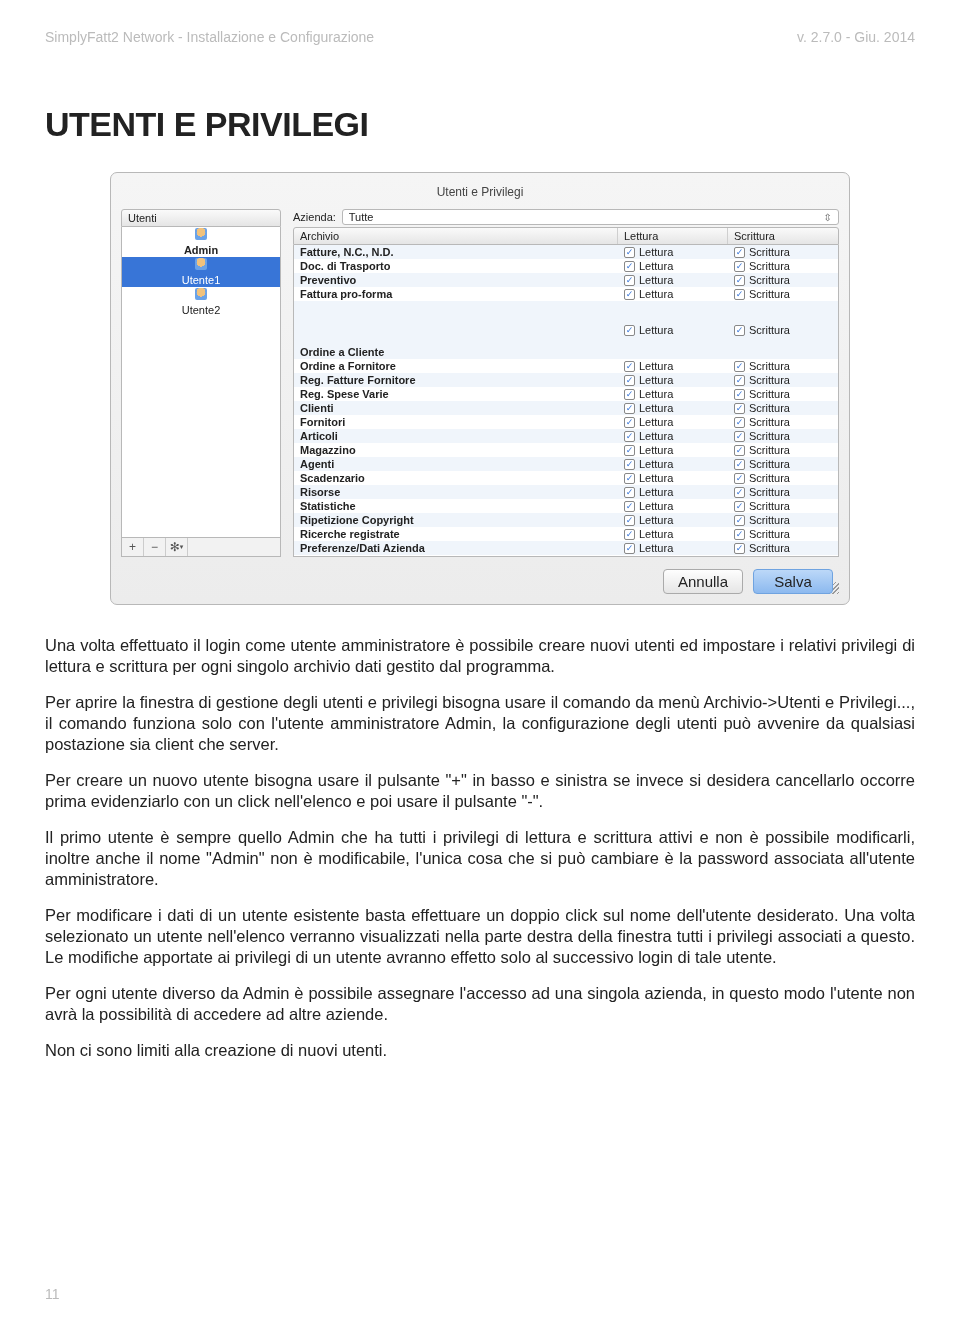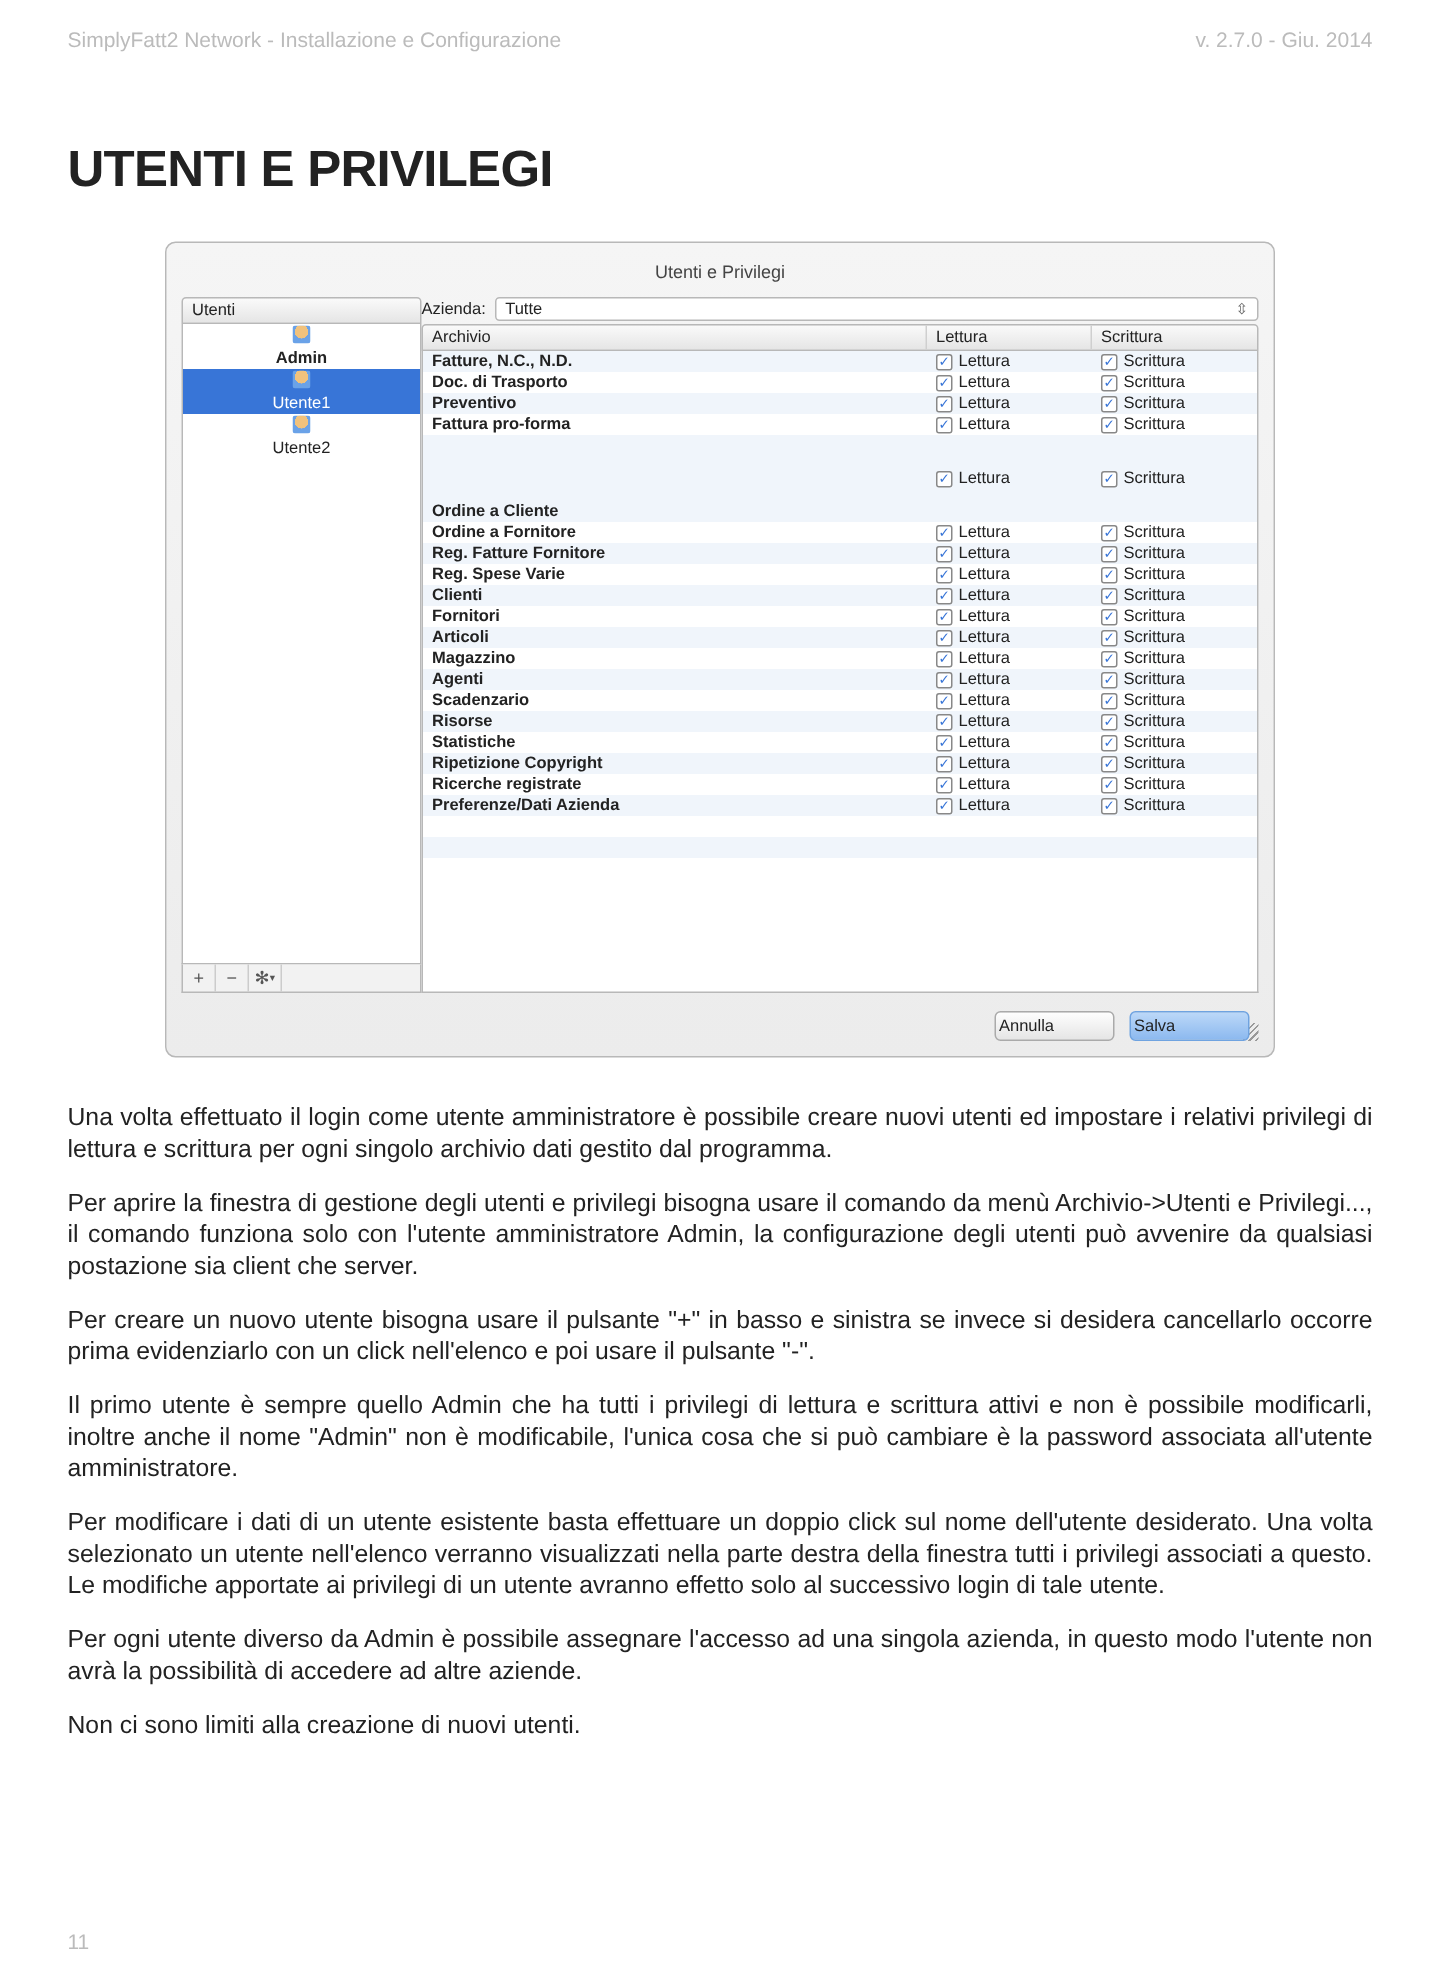--- a/index.html
+++ b/index.html
@@ -10,21 +10,21 @@
     font-family: "Helvetica Neue", Helvetica, Arial, sans-serif;
     color: #222;
     position: relative;
     padding: 0 45px;
   }
   .hdr {
     display: flex;
     justify-content: space-between;
     color: #bbb;
     font-size: 14px;
-    padding-top: 18px;
+    padding-top: 29px;
     font-weight: 300;
   }
   h1 {
     font-size: 34px;
     font-weight: 700;
     margin-top: 60px;
     margin-bottom: 28px;
     letter-spacing: -0.5px;
   }
   .shot {
@@ -39,22 +39,22 @@
     color: #222;
   }
   .shot-title {
     text-align: center;
     font-size: 12px;
     padding: 2px 0 10px 0;
     color: #444;
   }
   .split {
     display: flex;
-    gap: 0;
-    height: 464px;
+    gap: 12px;
+    height: 348px;
   }
   .left {
     width: 160px;
     display: flex;
     flex-direction: column;
   }
   .hdr-bar {
     background: linear-gradient(#fafafa,#e5e5e5);
     border: 1px solid #b8b8b8;
     border-radius: 3px 3px 0 0;
@@ -168,22 +168,23 @@
     gap: 10px;
     margin-top: 12px;
     padding-right: 6px;
   }
   .mac-btn {
     min-width: 80px;
     padding: 3px 2px;
     border: 1px solid #aaa;
     border-radius: 4px;
     background: linear-gradient(#fefefe,#e5e5e5);
-    font-size: 11px;
+    font-size: 15px;
     cursor: pointer;
+    text-align: center;
   }
   .mac-btn.primary {
     background: linear-gradient(#bcd8f8,#8cb9ef);
     border-color: #6fa3e0;
   }
   .body-text p {
     font-size: 16.5px;
     line-height: 1.25;
     margin-bottom: 16px;
     text-align: justify;

